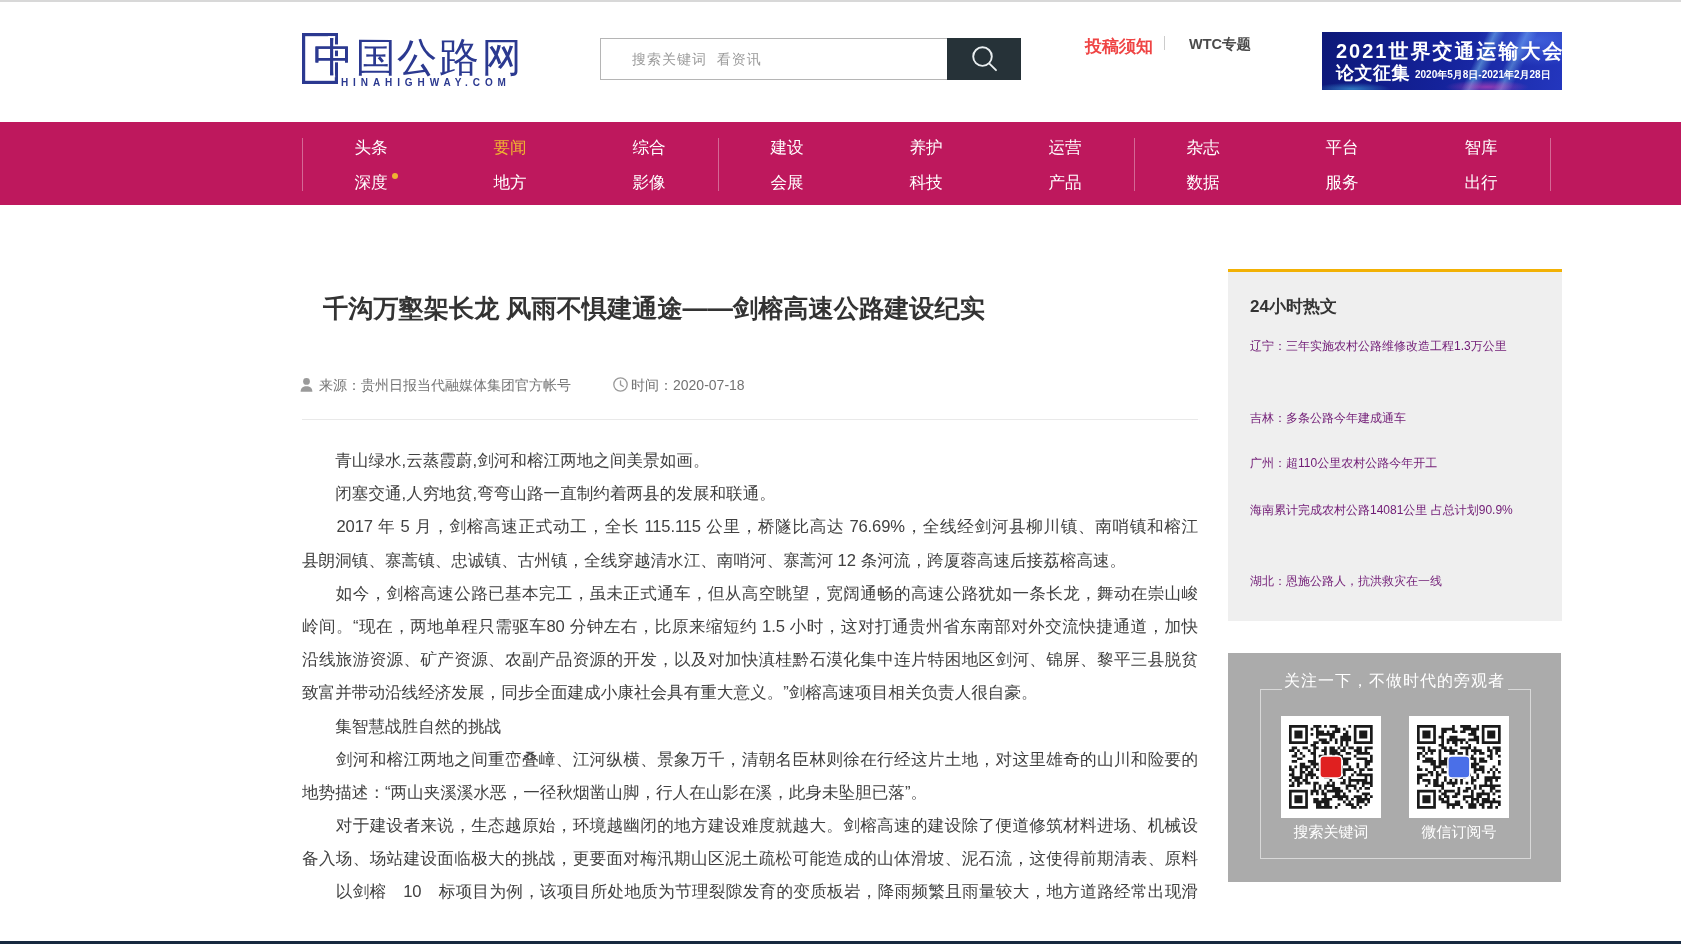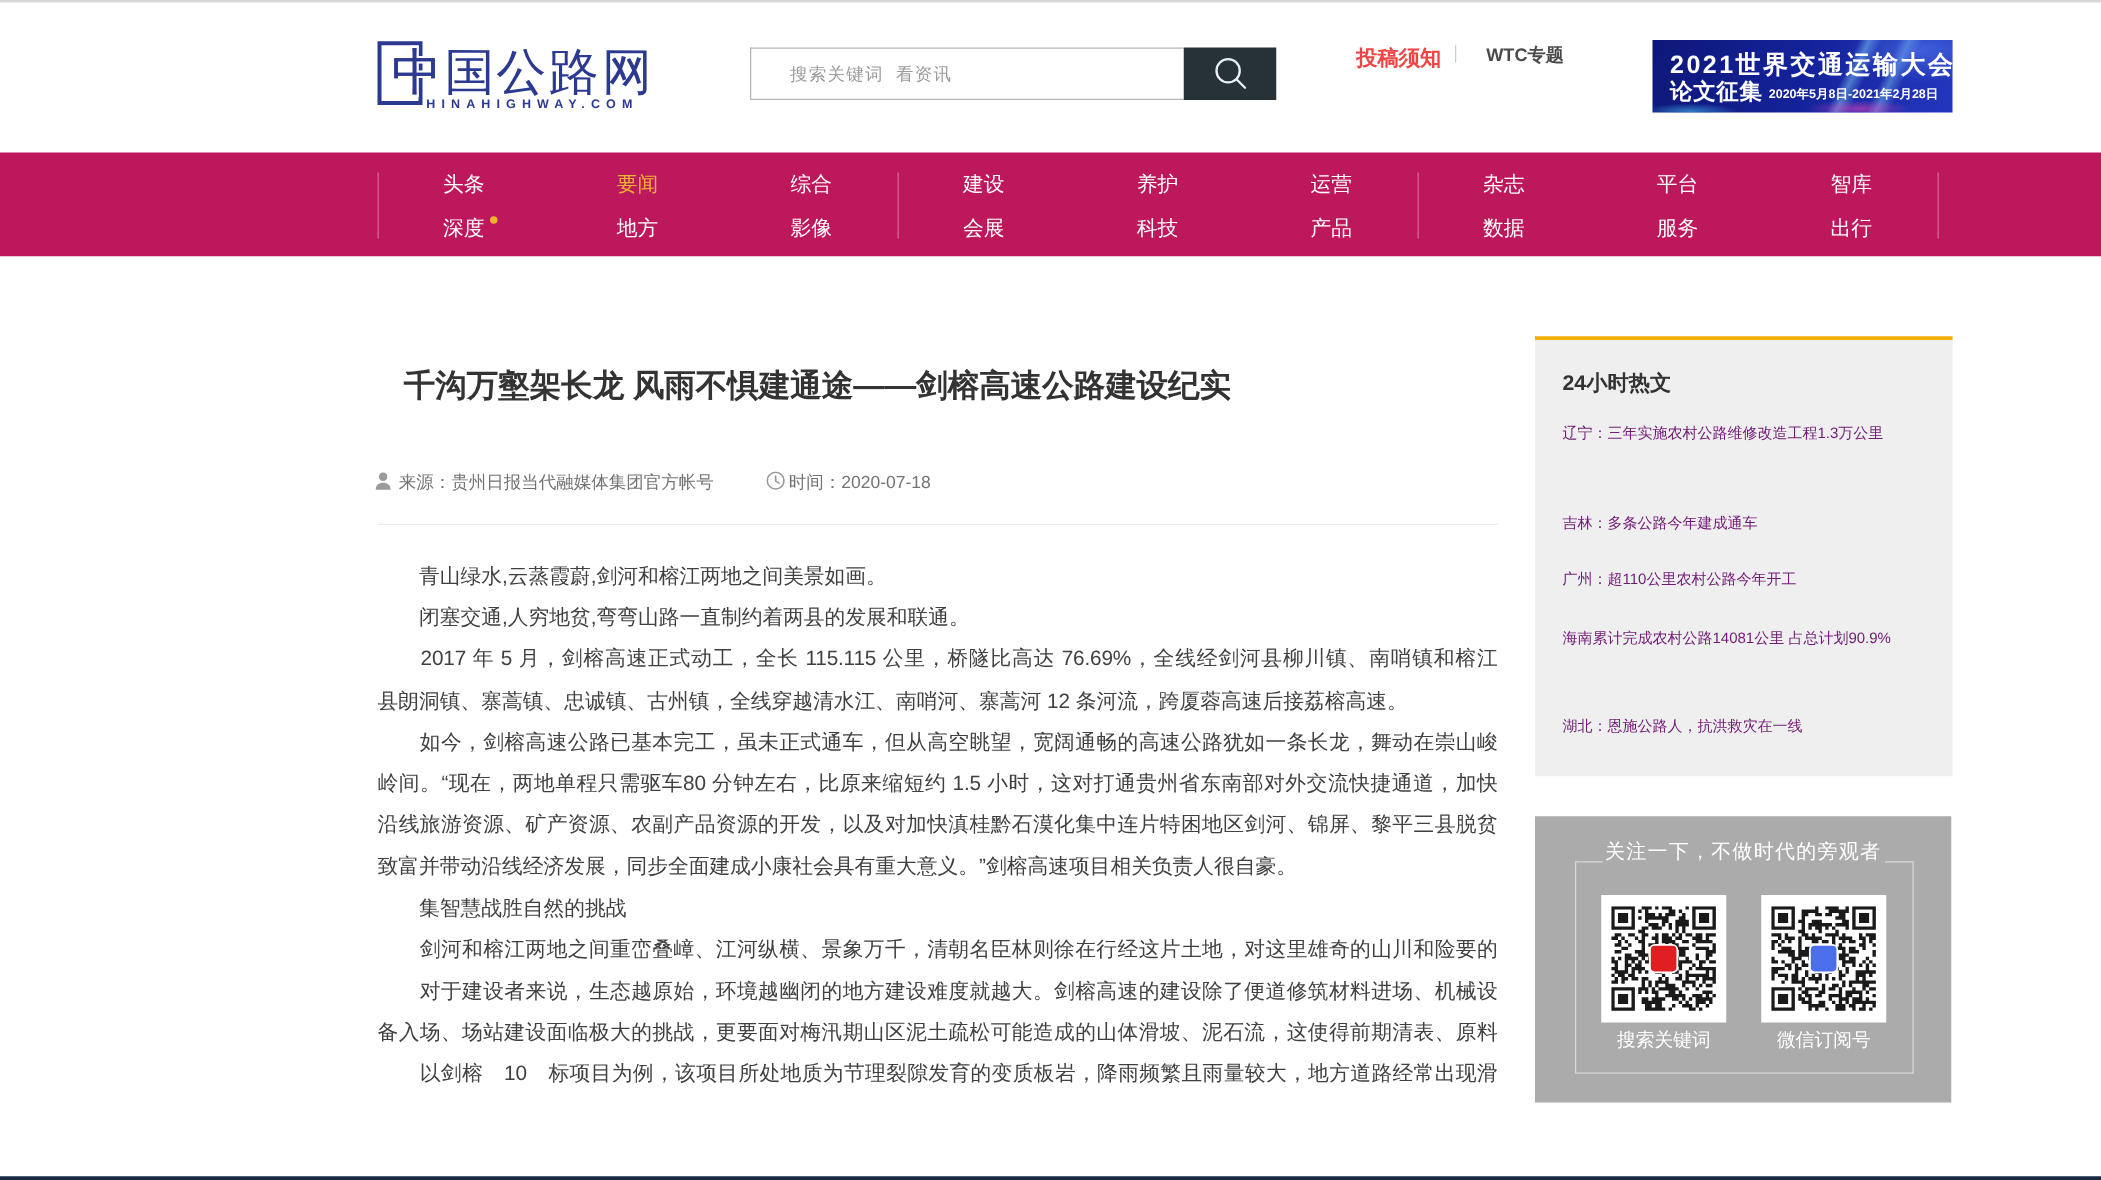--- a/index.html
+++ b/index.html
@@ -130,20 +130,21 @@
 <div class="lnl">　　青山绿水,云蒸霞蔚,剑河和榕江两地之间美景如画。</div>
 <div class="lnl">　　闭塞交通,人穷地贫,弯弯山路一直制约着两县的发展和联通。</div>
 <div class="ln">　　2017 年 5 月，剑榕高速正式动工，全长 115.115 公里，桥隧比高达 76.69%，全线经剑河县柳川镇、南哨镇和榕江</div>
 <div class="lnl">县朗洞镇、寨蒿镇、忠诚镇、古州镇，全线穿越清水江、南哨河、寨蒿河 12 条河流，跨厦蓉高速后接荔榕高速。</div>
 <div class="ln">　　如今，剑榕高速公路已基本完工，虽未正式通车，但从高空眺望，宽阔通畅的高速公路犹如一条长龙，舞动在崇山峻</div>
 <div class="ln">岭间。“现在，两地单程只需驱车80 分钟左右，比原来缩短约 1.5 小时，这对打通贵州省东南部对外交流快捷通道，加快</div>
 <div class="ln">沿线旅游资源、矿产资源、农副产品资源的开发，以及对加快滇桂黔石漠化集中连片特困地区剑河、锦屏、黎平三县脱贫</div>
 <div class="lnl">致富并带动沿线经济发展，同步全面建成小康社会具有重大意义。”剑榕高速项目相关负责人很自豪。</div>
 <div class="lnl">　　集智慧战胜自然的挑战</div>
 <div class="ln">　　剑河和榕江两地之间重峦叠嶂、江河纵横、景象万千，清朝名臣林则徐在行经这片土地，对这里雄奇的山川和险要的</div>
+<div class="lnl">地势描述：“两山夹溪溪水恶，一径秋烟凿山脚，行人在山影在溪，此身未坠胆已落”。</div>
 <div class="ln">　　对于建设者来说，生态越原始，环境越幽闭的地方建设难度就越大。剑榕高速的建设除了便道修筑材料进场、机械设</div>
 <div class="ln">备入场、场站建设面临极大的挑战，更要面对梅汛期山区泥土疏松可能造成的山体滑坡、泥石流，这使得前期清表、原料</div>
 <div class="ln">　　以剑榕　10　标项目为例，该项目所处地质为节理裂隙发育的变质板岩，降雨频繁且雨量较大，地方道路经常出现滑</div>
 </div>
 
 <div class="abs" id="hot"></div>
 <div class="abs" id="hottitle">24小时热文</div>
 <div class="hotitem" style="top:334px">辽宁：三年实施农村公路维修改造工程1.3万公里</div>
 <div class="hotitem" style="top:406px">吉林：多条公路今年建成通车</div>
 <div class="hotitem" style="top:451px">广州：超110公里农村公路今年开工</div>

